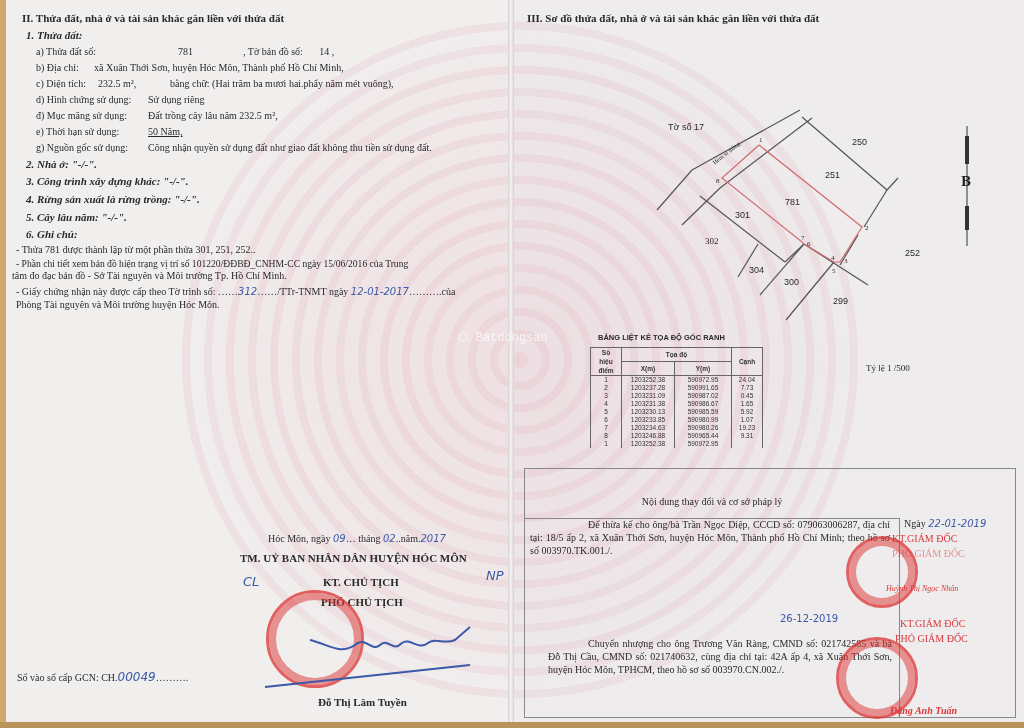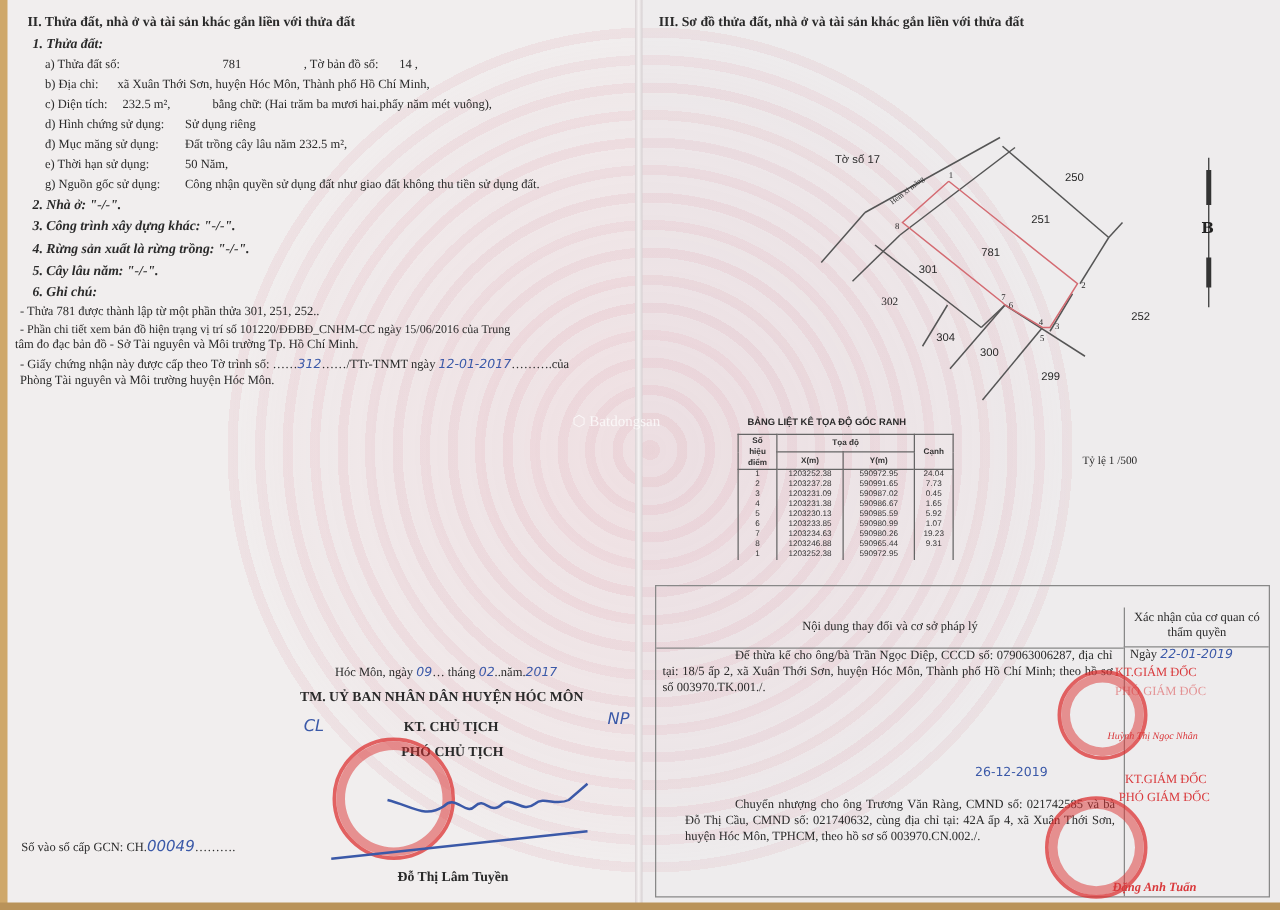--- a/index.html
+++ b/index.html
@@ -25,21 +25,21 @@
   table.coords td,table.coords th{border:1px solid #666;padding:0 4px;text-align:center;line-height:8px;font-weight:normal;}
   table.coords th{font-weight:bold;}
   .changes{position:absolute;left:524px;top:468px;width:490px;height:248px;border:1px solid #888;}
   .changes .title{height:16px;border-bottom:1px solid #888;text-align:center;font-weight:bold;font-size:11px;line-height:16px;}
   .changes .hdr{position:absolute;top:17px;left:0;width:374px;height:32px;border-bottom:1px solid #888;text-align:center;font-size:10px;line-height:32px;}
   .changes .hdr2{position:absolute;top:17px;left:374px;width:116px;height:32px;border-left:1px solid #888;border-bottom:1px solid #888;text-align:center;font-size:10px;line-height:12px;padding-top:3px;box-sizing:border-box;}
   .changes .colline{position:absolute;left:374px;top:49px;width:1px;height:199px;background:#888;}
   .para{position:absolute;font-size:10px;line-height:13px;text-align:justify;}
   .stamp{position:absolute;border-radius:50%;border:3px solid rgba(220,50,50,0.75);box-shadow:inset 0 0 0 5px rgba(255,255,255,0),inset 0 0 0 7px rgba(220,50,50,0.5);}
   .sig{position:absolute;}
-  .watermark{position:absolute;left:458px;top:330px;font-family:Liberation Serif, serif;color:rgba(255,255,255,0.75);font-size:12px;}
+  .watermark{position:absolute;left:458px;top:330px;font-family:Liberation Mono, monospace;color:rgba(255,255,255,0.75);font-size:12px;}
 </style>
 </head>
 <body>
 
 <div class="page page-left"></div>
 <div class="page page-right"></div>
 <div class="seal seal-bg"></div>
 <div class="fold"></div>
 
 <div class="abs h-sec" style="left:22px;top:12px;">II. Thửa đất, nhà ở và tài sản khác gắn liền với thửa đất</div>
@@ -55,21 +55,21 @@
 <div class="abs t" style="left:36px;top:78px;">
   <span style="display:inline-block;width:62px">c) Diện tích:</span><span style="display:inline-block;width:72px">232.5  m²,</span><span>bằng chữ:</span>
   <span>(Hai trăm ba mươi hai.phẩy năm mét vuông),</span>
 </div>
 <div class="abs t" style="left:36px;top:94px;">
   <span class="row-label">d) Hình chứng sử dụng:</span><span>Sử dụng riêng</span>
 </div>
 <div class="abs t" style="left:36px;top:110px;">
   <span class="row-label">đ) Mục măng sử dụng:</span><span>Đất trồng cây lâu năm 232.5 m²,</span>
 </div>
-<div class="abs t" style="left:36px;top:126px;">
+<div class="abs t" style="left:36px;top:126px;text-decoration:underline;">
   <span class="row-label">e) Thời hạn sử dụng:</span><span>50 Năm,</span>
 </div>
 <div class="abs t" style="left:36px;top:142px;">
   <span class="row-label">g) Nguồn gốc sử dụng:</span><span>Công nhận quyền sử dụng đất như giao đất không thu tiền sử dụng đất.</span>
 </div>
 
 <div class="abs h-sub" style="left:26px;top:158px;"><span>2. Nhà ở:</span> <span>"-/-".</span></div>
 <div class="abs h-sub" style="left:26px;top:175px;"><span>3. Công trình xây dựng khác:</span> <span>"-/-".</span></div>
 <div class="abs h-sub" style="left:26px;top:193px;"><span>4. Rừng sản xuất là rừng trồng:</span> <span>"-/-".</span></div>
 <div class="abs h-sub" style="left:26px;top:211px;"><span>5. Cây lâu năm:</span> <span>"-/-".</span></div>
@@ -224,21 +224,20 @@
         <td style="border-top: none; border-right: 1px solid rgb(102, 102, 102); border-bottom: none; border-left: 1px solid rgb(102, 102, 102); border-image: initial;">1</td>
         <td style="border-top: none; border-right: 1px solid rgb(102, 102, 102); border-bottom: none; border-left: 1px solid rgb(102, 102, 102); border-image: initial;">1203252.38</td>
         <td style="border-top: none; border-right: 1px solid rgb(102, 102, 102); border-bottom: none; border-left: 1px solid rgb(102, 102, 102); border-image: initial;">590972.95</td>
         <td style="border-top: none; border-right: 1px solid rgb(102, 102, 102); border-bottom: none; border-left: 1px solid rgb(102, 102, 102); border-image: initial;"></td>
       </tr>
     </tbody>
 </table>
 
 <div class="changes">
   <div class="hdr">Nội dung thay đổi và cơ sở pháp lý</div>
-  <div class="hdr2">Xác nhận của cơ quan có thẩm quyền</div>
   <div class="colline"></div>
 </div>
 <div class="para" style="left:530px;top:518px;width:360px;text-indent:58px;">Để thừa kế cho ông/bà Trần Ngọc Diệp, CCCD số: 079063006287, địa chỉ tại: 18/5 ấp 2, xã Xuân Thới Sơn, huyện Hóc Môn, Thành phố Hồ Chí Minh; theo hồ sơ số 003970.TK.001./.</div>
 <div class="abs t" style="left:904px;top:518px;">
   <span>Ngày</span> <span class="hand">22-01-2019</span>
 </div>
 <div class="abs red" style="left:892px;top:533px;font-size:10px;">KT.GIÁM ĐỐC</div>
 <div class="abs red" style="left:892px;top:548px;font-size:10px;opacity:0.5;">PHÓ GIÁM ĐỐC</div>
 <div class="abs red" style="left:886px;top:584px;font-size:8px;font-style:italic;">Huỳnh Thị Ngọc Nhân</div>
 <div class="stamp" style="left:846px;top:536px;width:66px;height:66px;"></div>

